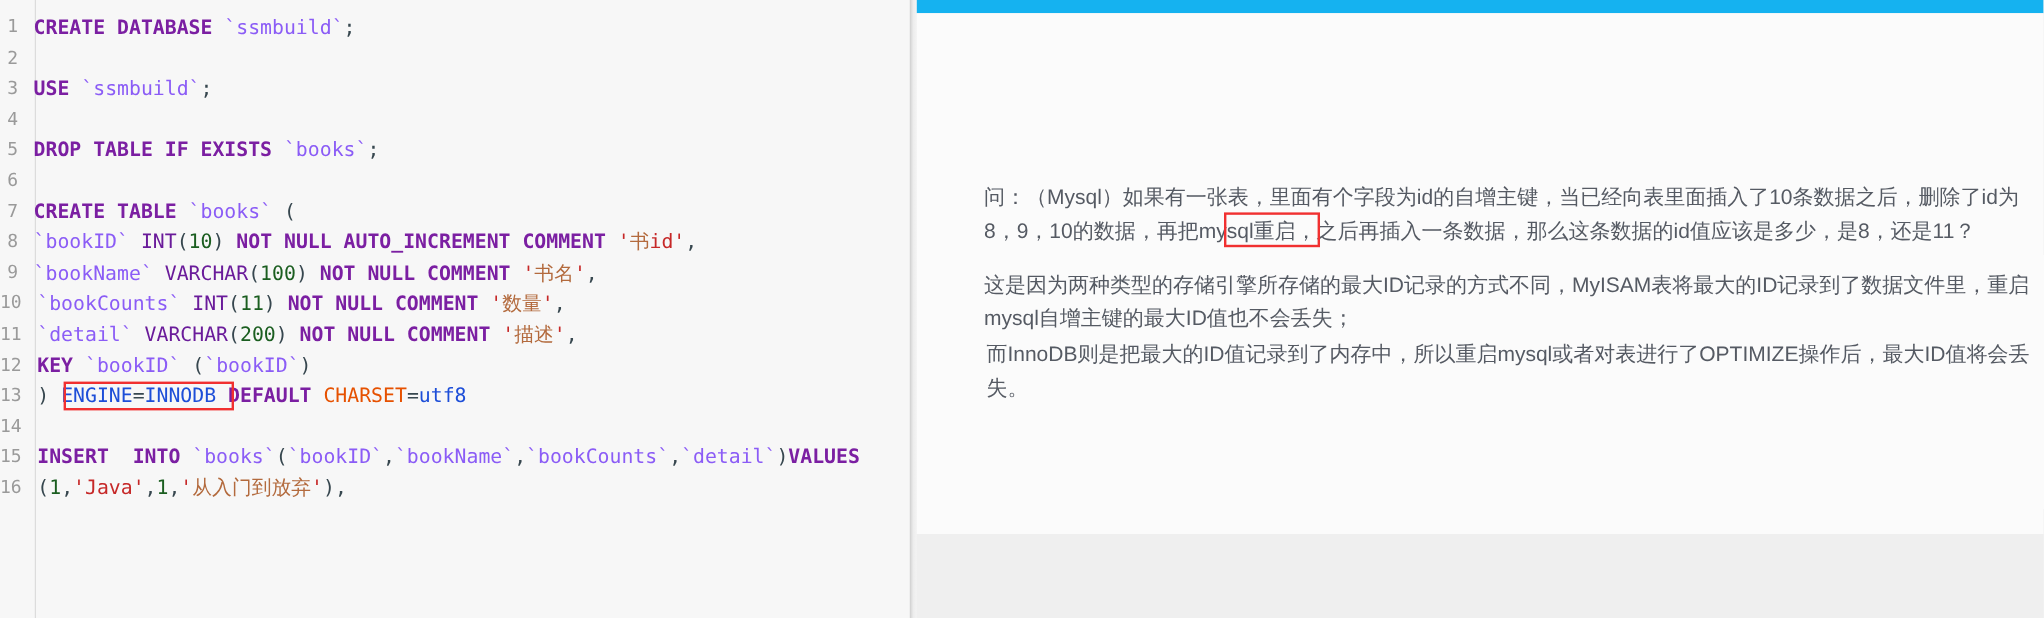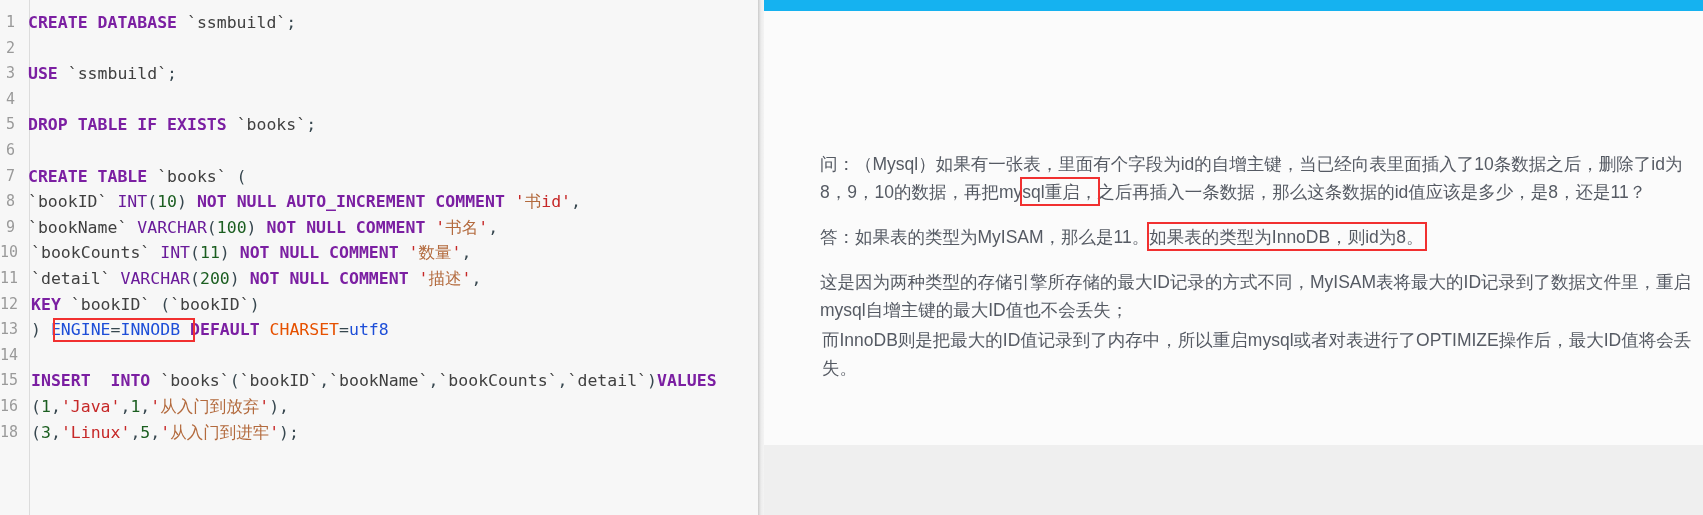--- a/index.html
+++ b/index.html
@@ -41,21 +41,21 @@
   .code{
     flex:1 1 auto;
     padding-left:6px;
     font-family:"DejaVu Sans Mono","Liberation Mono",monospace;
     font-size:16.5px;
     color:#333333;
     white-space:pre;
   }
   
   .kw{color:#7b1fa2;font-weight:700;}
-  .ident{color:#404040;}
+  .ident{color:#8b5cf6;}
   .type{color:#6a1b9a;}
   .num{color:#1b5e20;}
   .str{color:#c62828;}
   .cn{color:#b36a3d;}
   .plain{color:#1d4ed8;}
   .attr{color:#e65100;}
   .op{color:#37474f;}
 
   
   .anno-box{
@@ -125,33 +125,31 @@
         <div class="code-row"><div class="gutter">7</div><div class="code"><span class="kw">CREATE TABLE </span><span class="ident">`books`</span><span class="op"> (</span></div></div>
         <div class="code-row"><div class="gutter">8</div><div class="code"><span class="ident">`bookID`</span><span class="op"> </span><span class="type">INT</span><span class="op">(</span><span class="num">10</span><span class="op">) </span><span class="kw">NOT NULL AUTO_INCREMENT COMMENT </span><span class="str">'</span><span class="cn">书</span><span class="str">id'</span><span class="op">,</span></div></div>
         <div class="code-row"><div class="gutter">9</div><div class="code"><span class="ident">`bookName`</span><span class="op"> </span><span class="type">VARCHAR</span><span class="op">(</span><span class="num">100</span><span class="op">) </span><span class="kw">NOT NULL COMMENT </span><span class="str">'</span><span class="cn">书名</span><span class="str">'</span><span class="op">,</span></div></div>
         <div class="code-row"><div class="gutter">10</div><div class="code"><span class="ident">`bookCounts`</span><span class="op"> </span><span class="type">INT</span><span class="op">(</span><span class="num">11</span><span class="op">) </span><span class="kw">NOT NULL COMMENT </span><span class="str">'</span><span class="cn">数量</span><span class="str">'</span><span class="op">,</span></div></div>
         <div class="code-row"><div class="gutter">11</div><div class="code"><span class="ident">`detail`</span><span class="op"> </span><span class="type">VARCHAR</span><span class="op">(</span><span class="num">200</span><span class="op">) </span><span class="kw">NOT NULL COMMENT </span><span class="str">'</span><span class="cn">描述</span><span class="str">'</span><span class="op">,</span></div></div>
         <div class="code-row"><div class="gutter">12</div><div class="code"><span class="kw">KEY </span><span class="ident">`bookID`</span><span class="op"> (</span><span class="ident">`bookID`</span><span class="op">)</span></div></div>
         <div class="code-row"><div class="gutter">13</div><div class="code"><span class="op">) </span><span class="plain">ENGINE</span><span class="op">=</span><span class="plain">INNODB </span><span class="kw">DEFAULT </span><span class="attr">CHARSET</span><span class="op">=</span><span class="plain">utf8</span></div></div>
         <div class="code-row"><div class="gutter">14</div><div class="code"></div></div>
         <div class="code-row"><div class="gutter">15</div><div class="code"><span class="kw">INSERT  INTO </span><span class="ident">`books`</span><span class="op">(</span><span class="ident">`bookID`</span><span class="op">,</span><span class="ident">`bookName`</span><span class="op">,</span><span class="ident">`bookCounts`</span><span class="op">,</span><span class="ident">`detail`</span><span class="op">)</span><span class="kw">VALUES</span></div></div>
         <div class="code-row"><div class="gutter">16</div><div class="code"><span class="op">(</span><span class="num">1</span><span class="op">,</span><span class="str">'Java'</span><span class="op">,</span><span class="num">1</span><span class="op">,</span><span class="str">'</span><span class="cn">从入门到放弃</span><span class="str">'</span><span class="op">),</span></div></div>
-        <div class="code-row"><div class="gutter">18</div><div class="code"><span class="op">(</span><span class="num">3</span><span class="op">,</span><span class="str">'Linux'</span><span class="op">,</span><span class="num">5</span><span class="op">,</span><span class="str">'</span><span class="cn">从入门到进牢</span><span class="str">'</span><span class="op">);</span></div></div>
       </div>
     <div class="anno-box" id="anno-engine"></div>
   </div>
 
   <div class="right">
     <div class="pane-divider"></div>
     <div class="topbar"></div>
     <div class="card"></div>
     <div class="bottomfill"></div>
 
     <div class="article">
       <p class="para"><span>问：（Mysql）如果有一张表，里面有个字段为id的自增主键，当已经向表里面插入了10条数据之后，删除了id为8，9，10的数据，再把my</span><span class="hl">sql重启，</span><span>之后再插入一条数据，那么这条数据的id值应该是多少，是8，还是11？</span></p>
 
-      <p class="para"><span>答：如果表的类型为MyISAM，那么是11。</span><span class="hl">如果表的类型为InnoDB，则id为8。</span></p>
 
       <p class="para" style="margin:0;">这是因为两种类型的存储引擎所存储的最大ID记录的方式不同，MyISAM表将最大的ID记录到了数据文件里，重启mysql自增主键的最大ID值也不会丢失；</p>
       <p class="para last" style="margin:2px;">而InnoDB则是把最大的ID值记录到了内存中，所以重启mysql或者对表进行了OPTIMIZE操作后，最大ID值将会丢失。</p>
     </div>
   </div>
 </div>
 
 </body></html>

